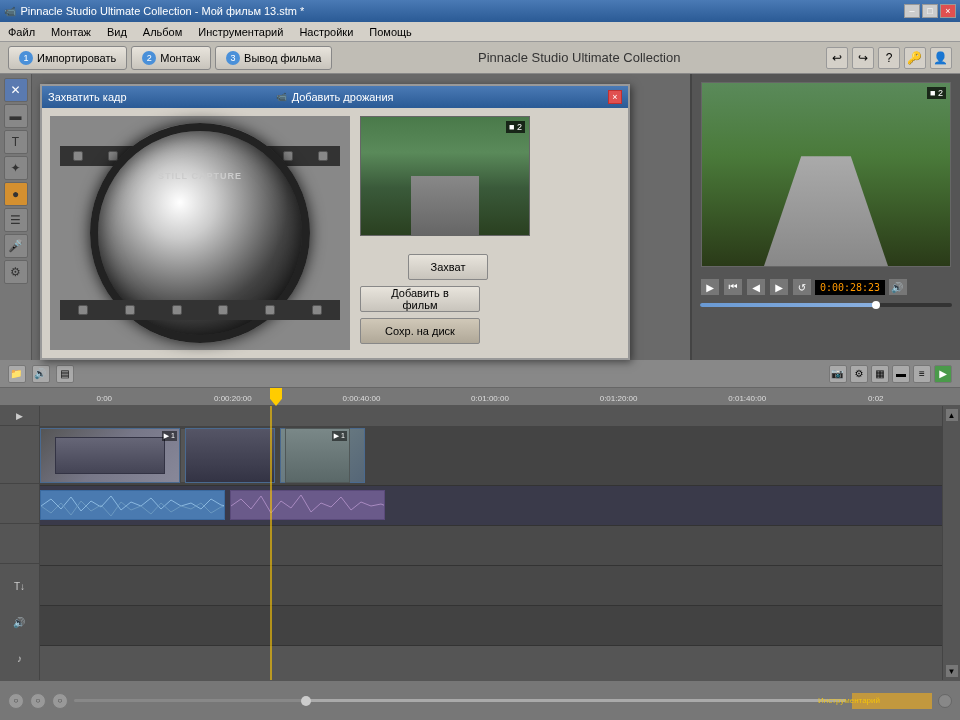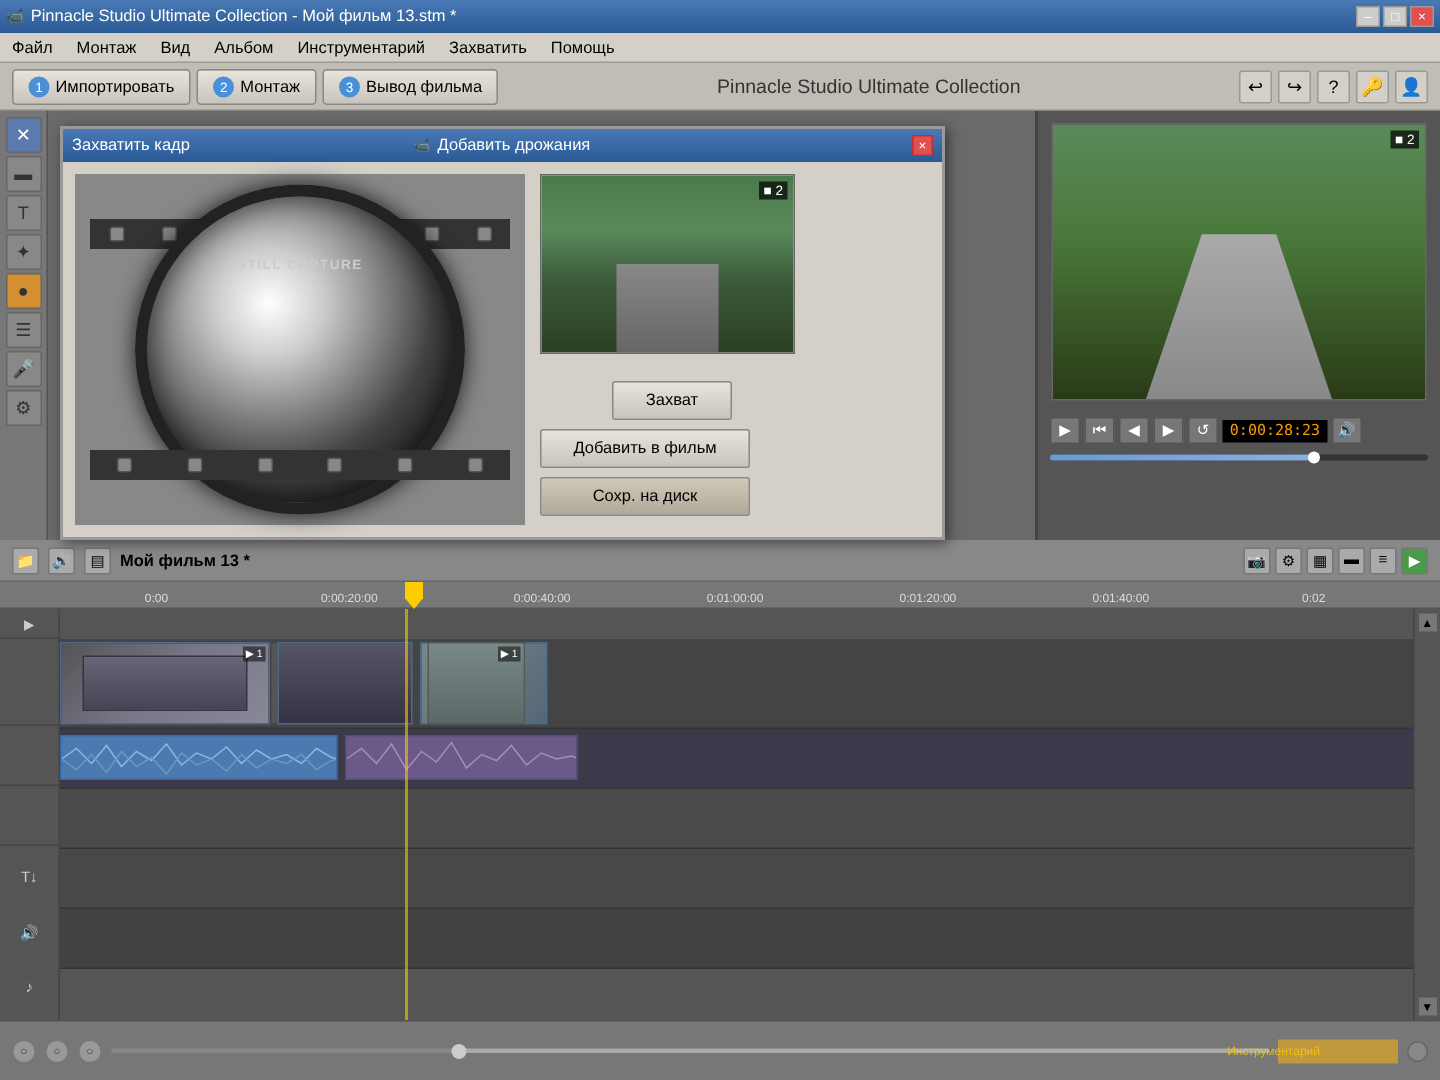--- a/index.html
+++ b/index.html
@@ -249,21 +249,21 @@
       border-radius: 2px;
       font-size: 11px;
       cursor: pointer;
       padding: 0 12px;
       display: flex; align-items: center; justify-content: center;
     }
     .capture-btn {
       width: 80px;
     }
     .add-film-btn, .save-disk-btn {
-      width: 140px;
+      width: 120px;
       padding-left: 12px;
     }
     .save-disk-btn {
       background: linear-gradient(to bottom, #d0c8b8, #b0a898);
     }
 
     
     .right-panel {
       position: absolute;
       top: 74px;
@@ -565,21 +565,21 @@
     <div class="title-btn close">×</div>
   </div>
 </div>
 
 <div class="menu-bar">
   <span class="menu-item">Файл</span>
   <span class="menu-item">Монтаж</span>
   <span class="menu-item">Вид</span>
   <span class="menu-item">Альбом</span>
   <span class="menu-item">Инструментарий</span>
-  <span class="menu-item">Захватить</span>
+  <span class="menu-item">Настройки</span>
   <span class="menu-item">Помощь</span>
 </div>
 
 <div class="top-toolbar">
   <button class="tab-btn">
     <span class="num">1</span>
     <span>Импортировать</span>
   </button>
   <button class="tab-btn">
     <span class="num">2</span>
@@ -690,21 +690,20 @@
     </div>
   </div>
 </div>
 
 <div class="timeline-area">
 
   <div class="timeline-toolbar">
     <div class="tl-icon">📁</div>
     <div class="tl-icon">🔊</div>
     <div class="tl-icon">▤</div>
-    <span class="tl-title">Мой фильм 13 *</span>
     <div class="tl-right-icons">
       <div class="tl-icon">📷</div>
       <div class="tl-icon">⚙</div>
       <div class="tl-icon">▦</div>
       <div class="tl-icon">▬</div>
       <div class="tl-icon">≡</div>
       <div class="tl-icon" style="background:#4a9a4a; color:white;">▶</div>
     </div>
   </div>
 

